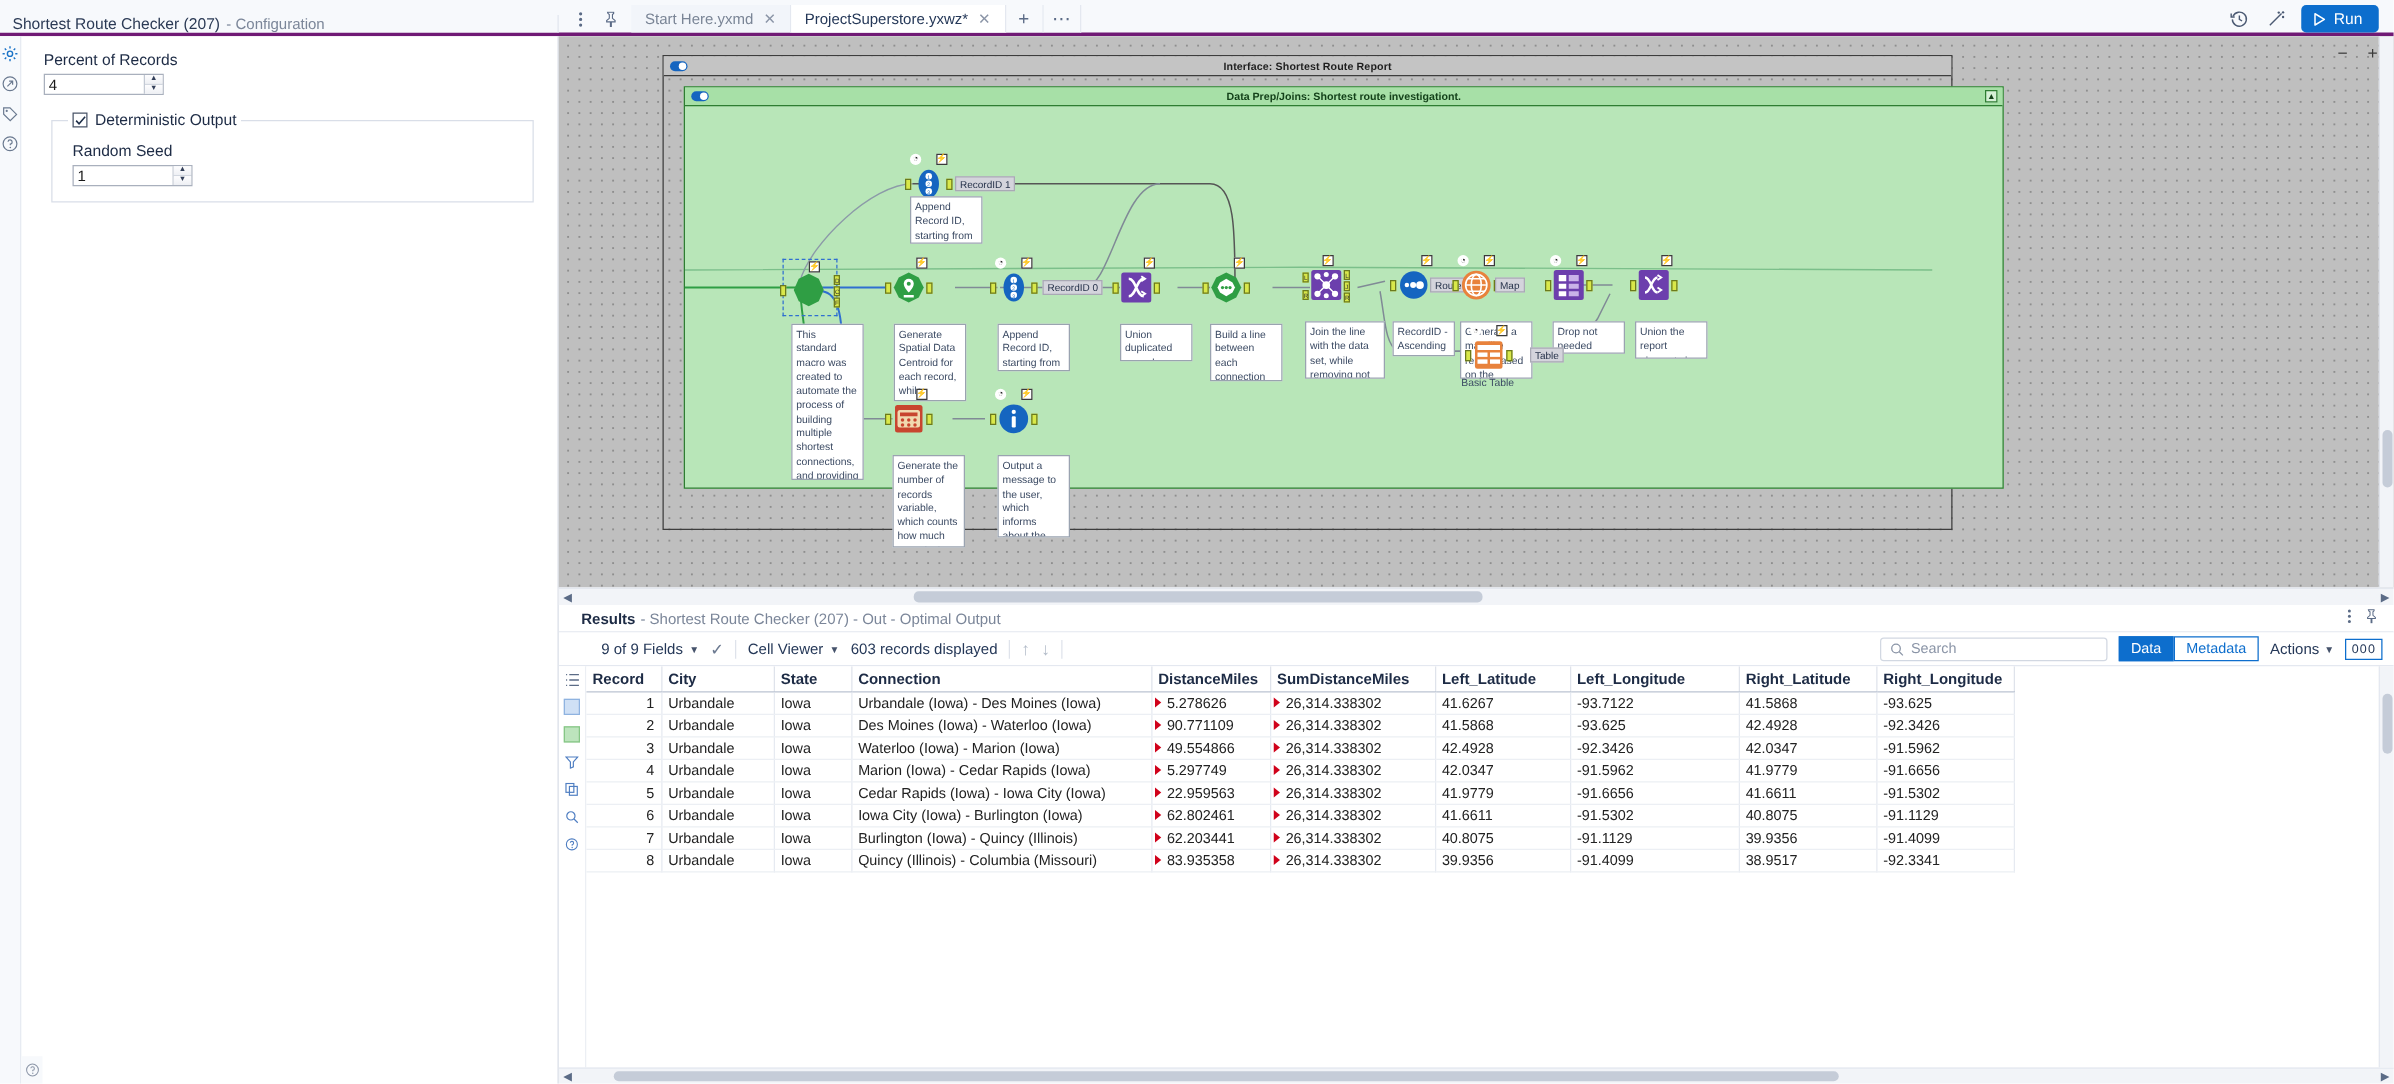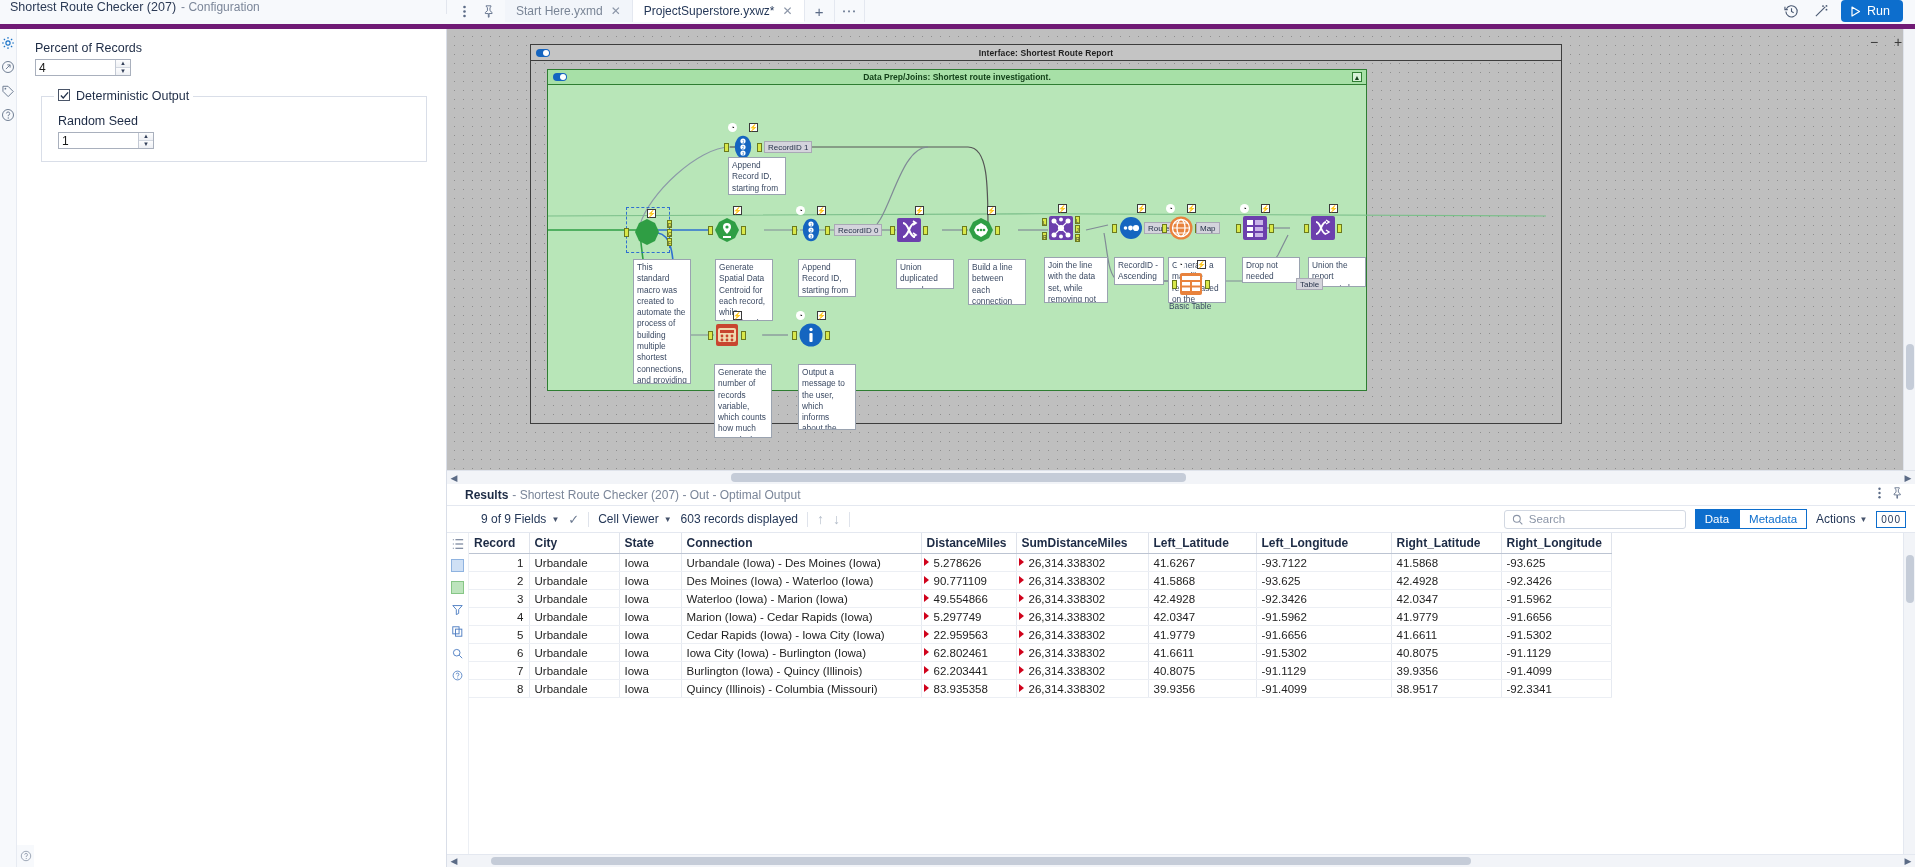--- a/index.html
+++ b/index.html
@@ -8,22 +8,22 @@
     font-family: "Liberation Sans", sans-serif;
     font-size: 12px;
     color: #1a1a1a;
     background: #ffffff;
     overflow: hidden;
   }
   .app { position: relative; width: 1915px; height: 867px; display: flex; flex-direction: column; }
 
   
   .topbar {
-    height: 29px; flex: 0 0 29px; display: flex; align-items: flex-start;
-    background: #f7f9fc; border-bottom: 5px solid #701a75;
+    height: 29px; flex: 0 0 29px; display: flex; align-items: flex-end;
+    background: #f7f9fc; border-bottom: 3px solid #701a75;
   }
   .topbar-left {
     width: 447px; flex: 0 0 447px; display: flex; align-items: center;
     padding-left: 10px; background: #f7f9fc; border-right: 1px solid #e2e6ee;
   }
   .cfg-title { font-size: 12.5px; color: #2b3a55; font-weight: 400; }
   .cfg-sub { font-size: 12px; color: #7b8699; margin-left: 5px; }
 
   .topbar-mid { flex: 1 1 auto; display: flex; align-items: stretch; }
   .tb-icons { display: flex; align-items: center; gap: 2px; padding: 0 6px; }
@@ -86,21 +86,21 @@
   .spin-b {
     flex: 1 1 50%; display:flex; align-items:center; justify-content:center;
     background: linear-gradient(#fdfdfe,#eef0f4); font-size: 6px; color: #34405a; cursor: pointer;
   }
   .spin-b:first-child { border-bottom: 1px solid #d2d7e0; }
 
   fieldset.det-group {
     margin-top: 13px; margin-left: 6px; border: 1px solid #d9dee8;
     padding: 10px 10px 12px 12px; width: 386px;
   }
-  fieldset.det-group legend { padding: 0 4px; display: flex; gap: 6px; }
+  fieldset.det-group legend { padding: 0 4px; display: flex; align-items: center; gap: 6px; }
   .chk {
     width: 12px; height: 12px; border: 1px solid #4a5568; background: #fff;
     display: flex; align-items: center; justify-content: center; cursor: pointer;
   }
   .chk svg { display:block; }
   .legend-text { font-size: 12.5px; color: #1d2b45; }
   .seed-label { font-size: 12.5px; color: #1d2b45; margin: 1px 0 4px 4px; }
   .seed-wrap { margin-left: 4px; }
   .cfg-bottom-rail {
     position:absolute; left:0; bottom:0; width:17px; height:22px;
@@ -134,21 +134,21 @@
     font-size: 8.5px; color: #1f1f1f; font-weight: 700; letter-spacing: .1px;
   }
   .toggle-pill {
     width: 14px; height: 8px; border-radius: 5px; background: #1565c0; position: relative;
     margin-left: 5px; cursor: pointer; flex: 0 0 14px;
   }
   .toggle-pill::after { content:""; position:absolute; right:1px; top:1px; width:6px; height:6px; border-radius:50%; background:#fff; }
 
   
   .cont-inner {
-    position: absolute; left: 16px; top: 24px; width: 820px; height: 322px;
+    position: absolute; left: 16px; top: 24px; width: 1056px; height: 322px;
     border: 1.5px solid #2e7d32; background: #b8e6b8;
   }
   .cont-inner .cont-head2 {
     height: 15px; border-bottom: 1.5px solid #2e7d32; display: flex; align-items: center;
     position: relative; background: #a7e0a7;
   }
   .cont-title-inner {
     position: absolute; left:0; right:0; text-align:center;
     font-size: 8.5px; color: #14421a; font-weight: 700;
   }
@@ -631,21 +631,21 @@
                 <svg class="glyph" viewBox="0 0 26 26">
                   <rect x="2" y="2" width="22" height="22" rx="2" fill="#e8823c"></rect>
                   <rect x="4" y="5" width="18" height="4" fill="#fff"></rect>
                   <rect x="4" y="11" width="8" height="3.5" fill="#fff"></rect>
                     <rect x="14" y="11" width="8" height="3.5" fill="#fff"></rect>
                   <rect x="4" y="16.5" width="8" height="3.5" fill="#fff"></rect>
                     <rect x="14" y="16.5" width="8" height="3.5" fill="#fff"></rect>
                 </svg>
                 <div class="anchor right"></div>
               </div>
-              <div class="conn-label" style="left:748px;top:193px">Table</div>
+              <div class="conn-label" style="left:676px;top:193px">Table</div>
               <div class="note" style="left:618px;top:214px;width:50px;height:16px;border:none;background:transparent">Basic Table</div>
 
               <div class="tool" style="left:166px;top:237px">
                 <div class="badge-r badge-bolt">⚡</div>
                 <div class="anchor left"></div>
                 <svg class="glyph" viewBox="0 0 26 26">
                   <rect x="2" y="2" width="22" height="22" rx="2" fill="#c8452f"></rect>
                   <rect x="4" y="6" width="18" height="14" rx="2" fill="#f0d9b0"></rect>
                   <rect x="6" y="8" width="14" height="3" fill="#c8452f"></rect>
                   <circle cx="8" cy="14" r="1.4" fill="#c8452f"></circle>

